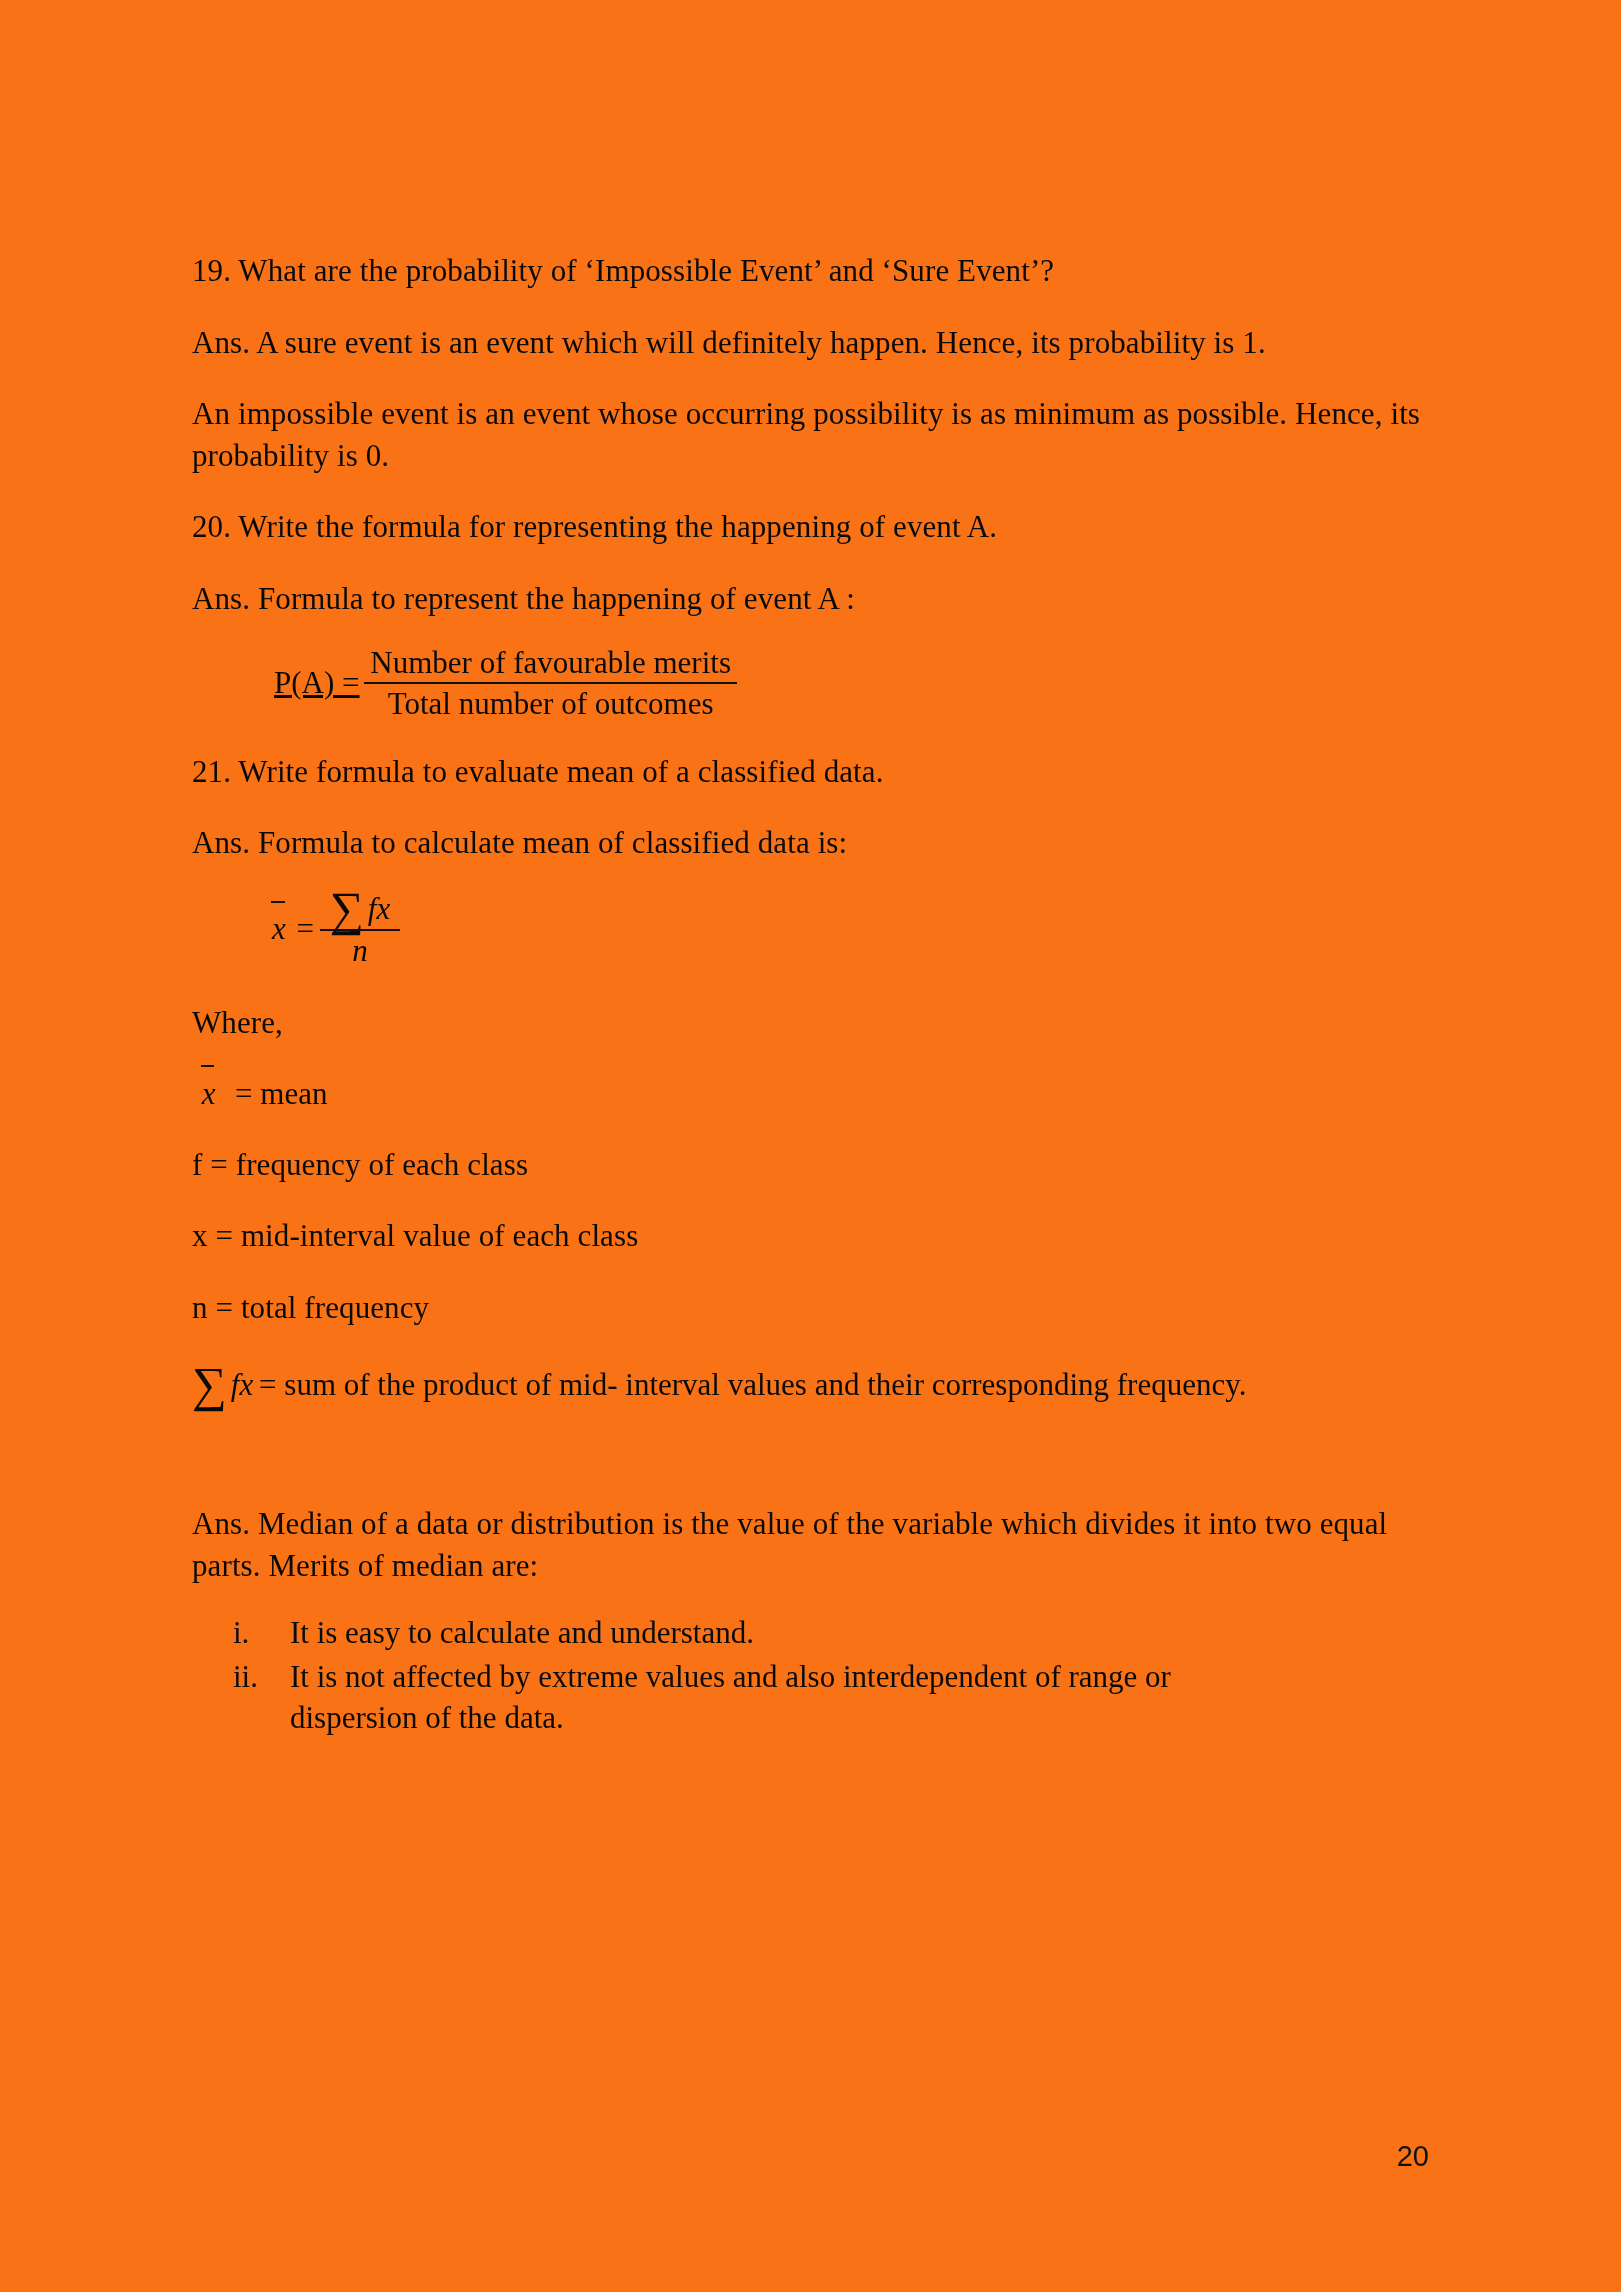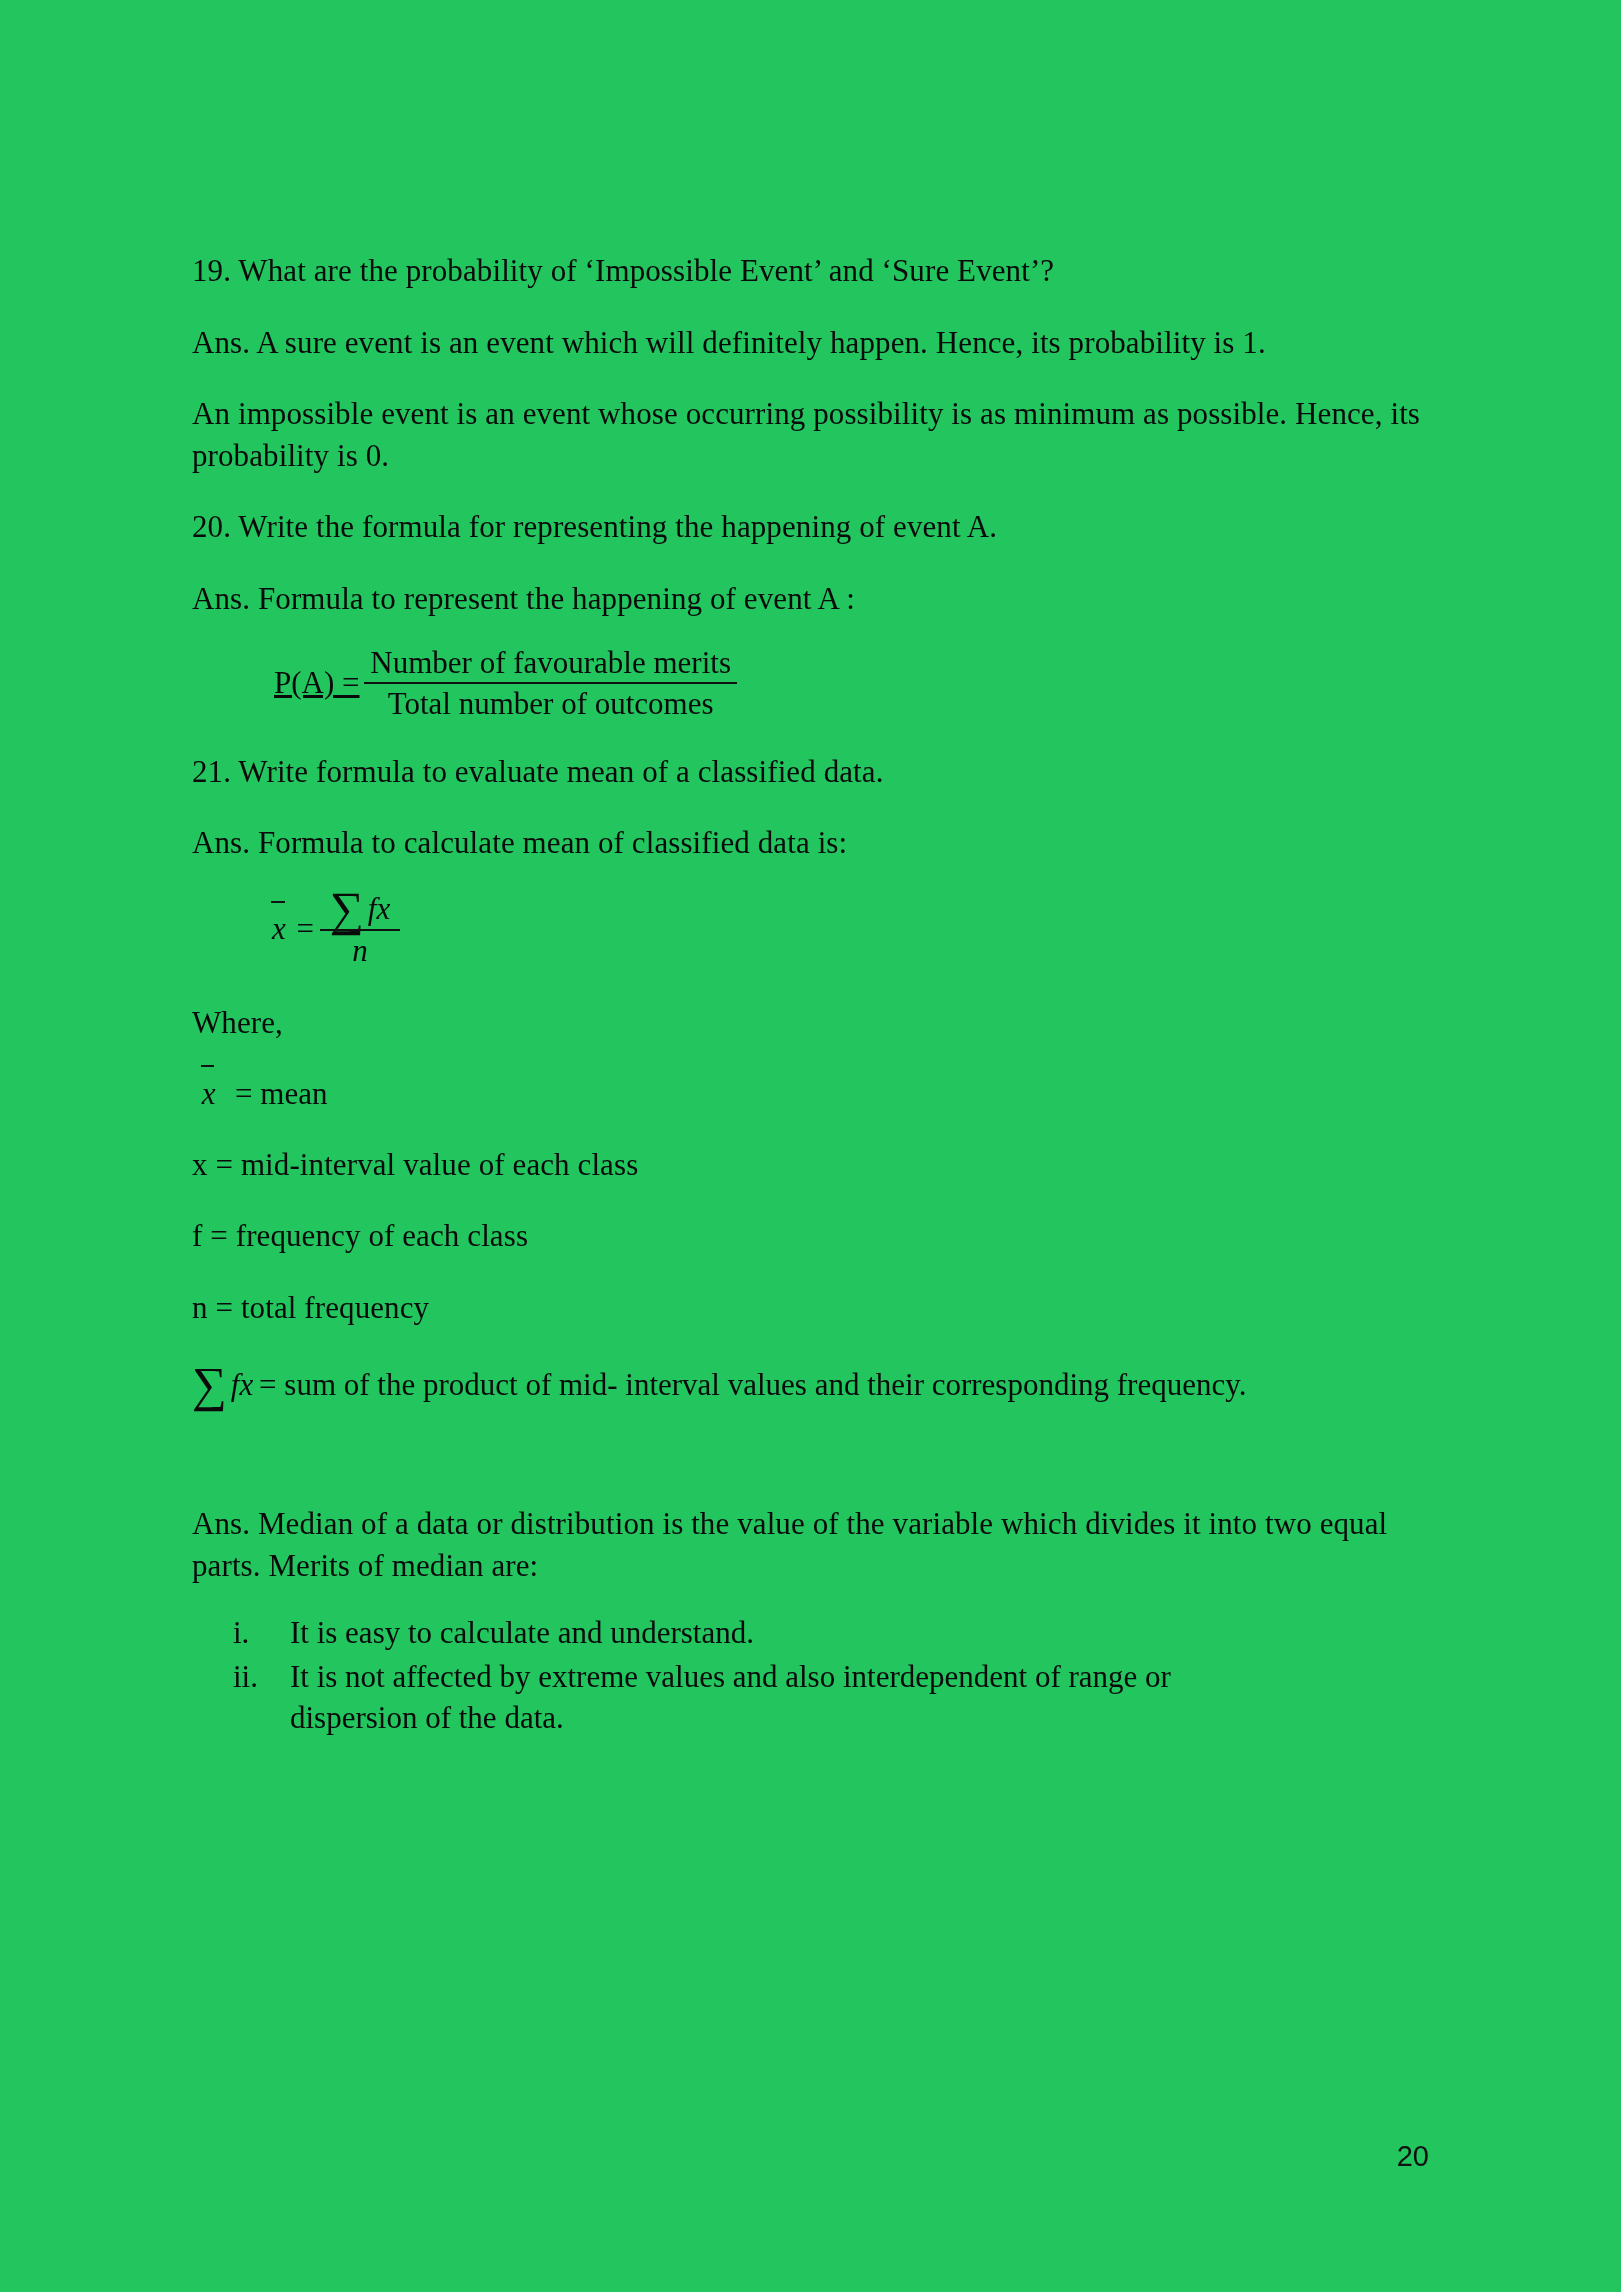--- a/index.html
+++ b/index.html
@@ -14,21 +14,21 @@
     color: #0a0a0a;
     position: relative;
     overflow: hidden;
   }
   .page {
     position: absolute;
     left: 0;
     top: 0;
     width: 1621px;
     height: 2293px;
-    background: #22c55e;
+    background: #f97316;
   }
   .content {
     position: absolute;
     left: 192px;
     top: 250px;
     width: 1235px;
   }
   .para {
     font-size: 31px;
     line-height: 1.34;
@@ -246,23 +246,23 @@
     <p class="para">Where,</p>
 
     <div class="def-xbar">
       <span class="xbar">
         <span class="bar-over"></span>
         <span>x</span>
       </span>
       <span style="padding-left:9.8px">= mean</span>
     </div>
 
+    <p class="para">f = frequency of each class</p>
+
     <p class="para">x = mid-interval value of each class</p>
-
-    <p class="para">f = frequency of each class</p>
 
     <p class="para">n = total frequency</p>
 
     <div class="sigma-para">
       <span class="sigma-lead">
         <span class="sigma">∑</span>
         <span class="fx">fx</span>
       </span>
       <span>= sum of the product of mid- interval values and their corresponding frequency.</span>
     </div>

